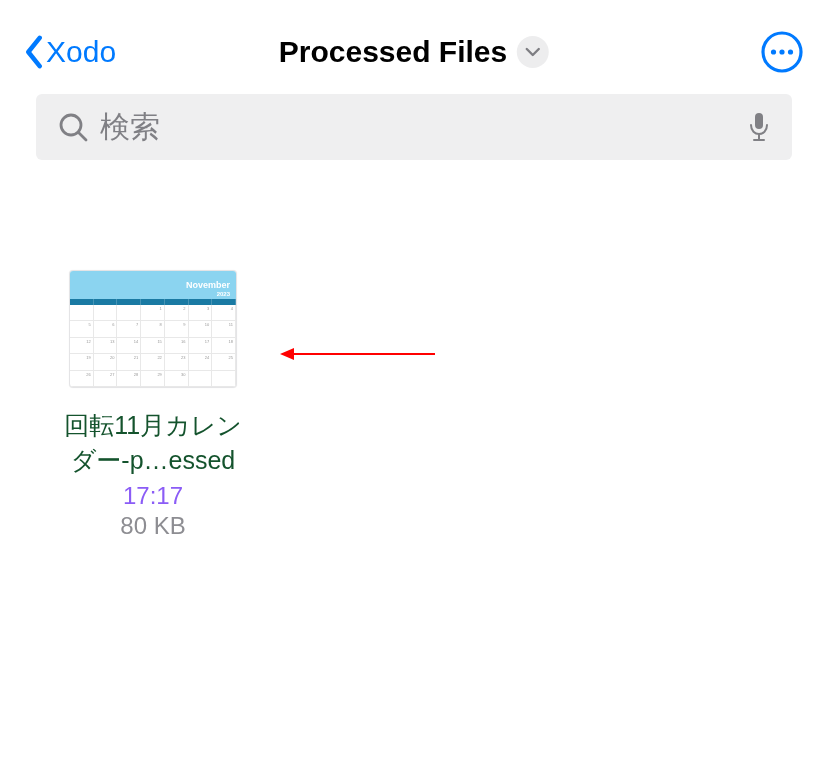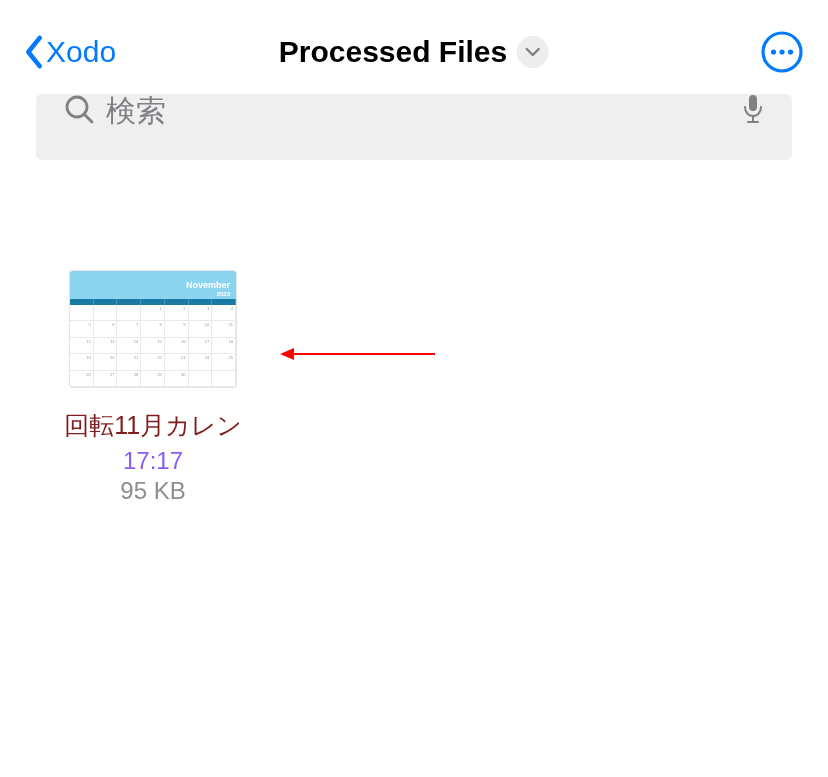--- a/index.html
+++ b/index.html
@@ -76,22 +76,22 @@
   }
   .more-button svg {
     display: block;
   }
   .search-bar {
     margin: 4px 36px 0 36px;
     background: #efeff0;
     border-radius: 6px;
     height: 66px;
     display: flex;
-    align-items: flex-start;
-    padding: 0 28px;
+    align-items: center;
+    padding: 0 22px;
     gap: 12px;
   }
   .search-icon svg {
     width: 30px;
     height: 30px;
     display: block;
   }
   .search-input {
     flex: 1;
     border: none;
@@ -167,21 +167,21 @@
   .cal-cell {
     border-right: 1px solid #e8e8e8;
     border-bottom: 1px solid #e8e8e8;
     font-size: 4px;
     color: #999;
     padding: 1px 2px 0 0;
     text-align: right;
   }
   .file-name {
     font-size: 25px;
-    color: #7f1d1d;
+    color: #14532d;
     text-align: center;
     margin-top: 20px;
     line-height: 1.4;
     max-width: 210px;
   }
   .file-time {
     font-size: 24px;
     color: #8b5cf6;
     margin-top: 4px;
   }
@@ -299,23 +299,24 @@
           <div class="cal-cell">27</div>
           <div class="cal-cell">28</div>
           <div class="cal-cell">29</div>
           <div class="cal-cell">30</div>
           <div class="cal-cell"></div>
           <div class="cal-cell"></div>
       </div>
     </div>
     <div class="file-name">
       <span>回転11月カレン</span><br>
+      <span>ダー-p…essed</span>
     </div>
     <div class="file-time">17:17</div>
-    <div class="file-size">95 KB</div>
+    <div class="file-size">80 KB</div>
   </div>
 </div>
 
 <div class="arrow-annotation">
   <svg width="160" height="22" viewBox="0 0 160 22">
     <line x1="155" y1="11" x2="8" y2="11" stroke="#ff0000" stroke-width="2"></line>
     <polygon points="0,11 14,5 14,17" fill="#ff0000"></polygon>
   </svg>
 </div>
 

